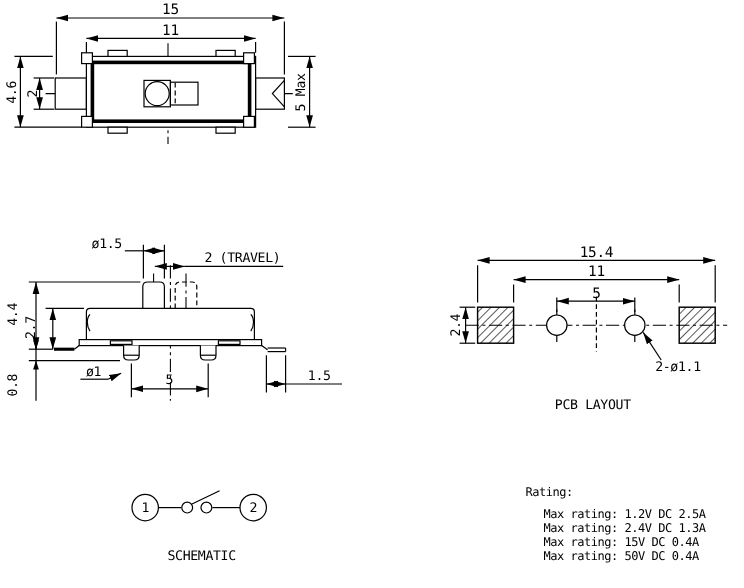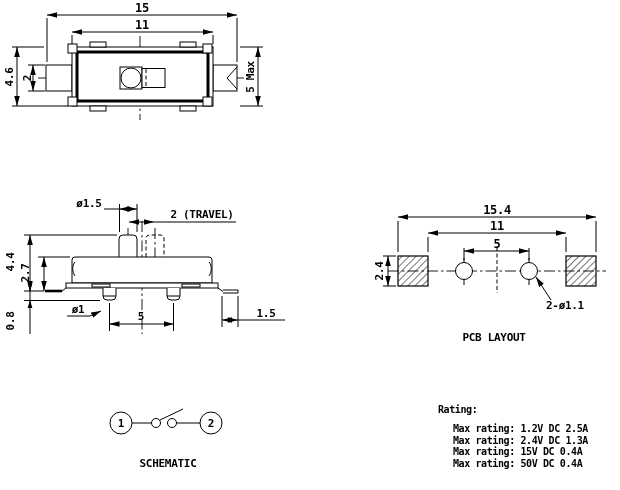--- a/index.html
+++ b/index.html
@@ -1,16 +1,16 @@
 <!DOCTYPE html>
 <html><head>
 <meta charset="utf-8">
 <style>
   html,body{margin:0;padding:0;background:#ffffff;}
-  .canvas{width:620px;height:490px;position:relative;background:#ffffff;overflow:hidden;font-weight:bold;}
+  .canvas{width:620px;height:490px;position:relative;background:#ffffff;overflow:hidden;}
   svg{display:block;}
   .ln{stroke:#000;stroke-width:1;fill:none;}
   .thk{stroke:#000;stroke-width:3;fill:none;}
   .fw{fill:#ffffff;stroke:#000;stroke-width:1;}
   .cl{stroke:#000;stroke-width:0.9;fill:none;stroke-dasharray:11 3 2.5 3;}
   .dash{stroke:#000;stroke-width:1;fill:none;stroke-dasharray:4 2.5;}
   .txt{font-family:"DejaVu Sans Mono",monospace;font-size:11px;letter-spacing:-0.3px;fill:#000;}
   .txt12{font-family:"DejaVu Sans Mono",monospace;font-size:12px;letter-spacing:-0.3px;fill:#000;}
   .txt10{font-family:"DejaVu Sans Mono",monospace;font-size:10px;letter-spacing:-0.4px;fill:#000;}
 </style>

